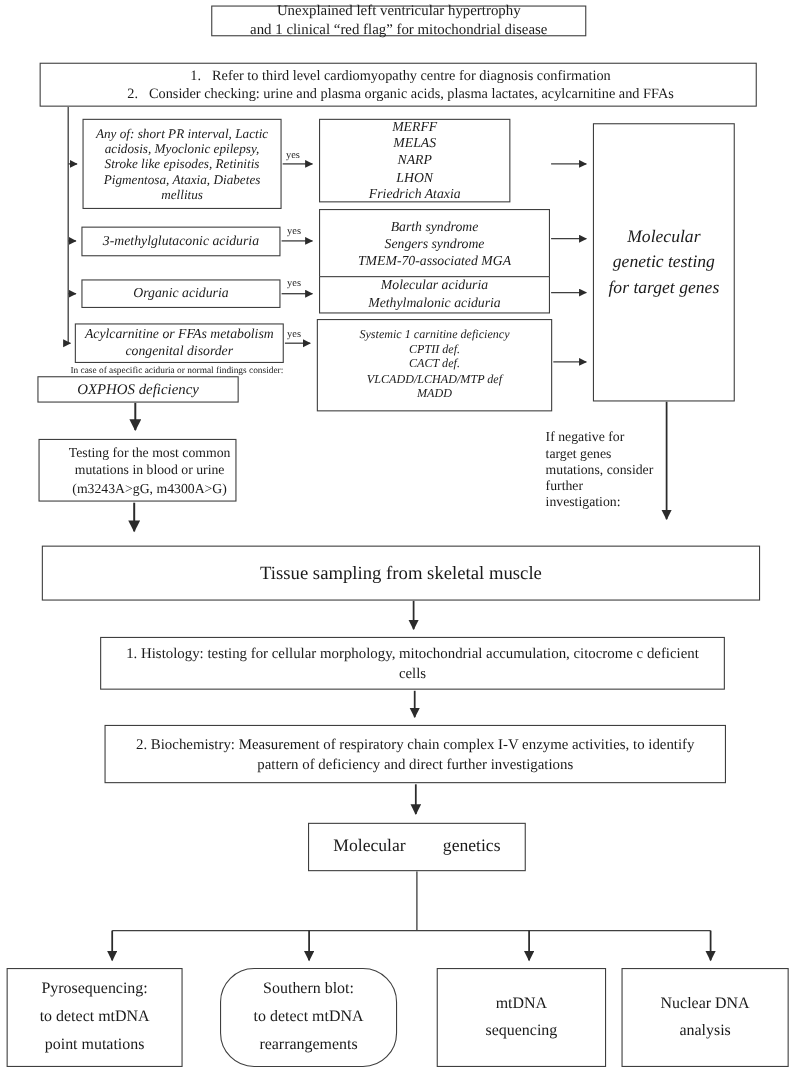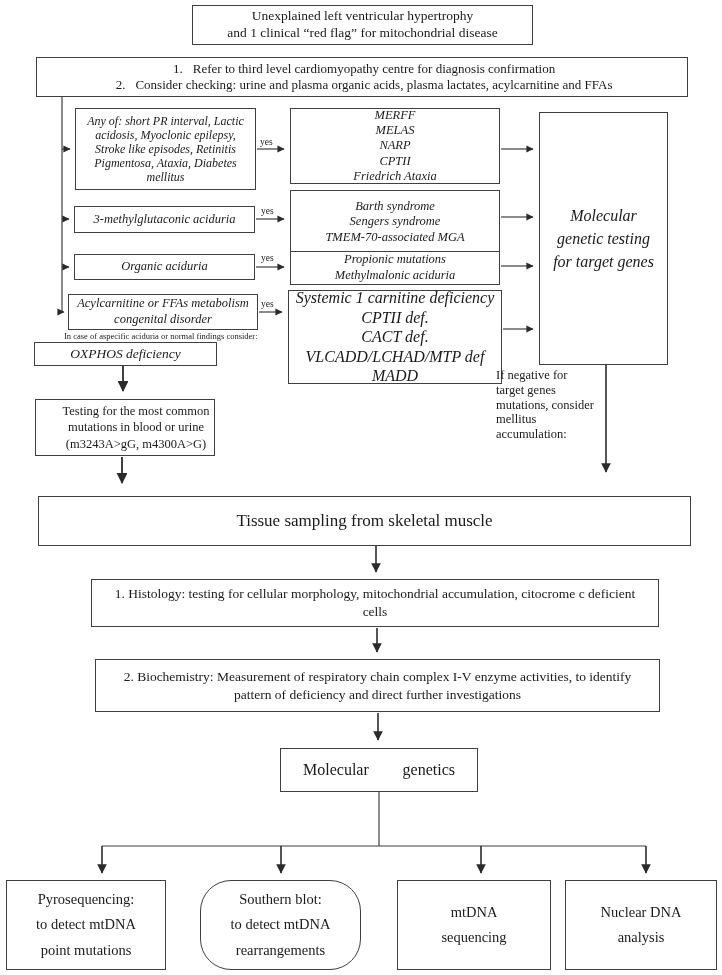--- a/index.html
+++ b/index.html
@@ -9,46 +9,46 @@
     overflow:hidden;
   }
   .box{
     position:absolute;border:1px solid #3f3f3f;background:#ffffff;
     display:flex;flex-direction:column;align-items:center;justify-content:center;
     text-align:center;box-sizing:border-box;line-height:1.25;
   }
   .italic{font-style:italic;}
   svg.wires{position:absolute;left:0;top:0;pointer-events:none;}
 
-  #top-box{left:192px;top:5px;width:341px;height:40px;border-width:1.5px;font-size:13.5px;}
+  #top-box{left:192px;top:5px;width:341px;height:28px;border-width:1.5px;font-size:13.5px;}
   #referral-box{left:36px;top:57px;width:652px;height:40px;font-size:13px;}
   .ref-line{display:flex;gap:10px;justify-content:center;}
   .ref-num{min-width:14px;text-align:right;}
 
   #screen1{left:75px;top:108px;width:181px;height:82px;font-size:12px;line-height:1.18;padding:2px 6px;}
   #screen2{left:74px;top:206px;width:181px;height:27px;font-size:12.5px;}
   #screen3{left:74px;top:254px;width:181px;height:26px;font-size:12.5px;}
   #screen4{left:68px;top:294px;width:190px;height:36px;font-size:12.5px;line-height:1.25;justify-content:center;}
 
-  #disease1{left:290px;top:108px;width:210px;height:76px;font-size:12.5px;line-height:1.22;}
+  #disease1{left:290px;top:108px;width:174px;height:76px;font-size:12.5px;line-height:1.22;}
   #disease2{left:290px;top:190px;width:210px;height:64px;font-size:12.5px;line-height:1.25;}
   #disease3{left:290px;top:251px;width:210px;height:34px;font-size:12.5px;line-height:1.25;}
-  #disease4{left:288px;top:290px;width:214px;height:94px;font-size:16px;line-height:1.22;}
+  #disease4{left:288px;top:290px;width:214px;height:84px;font-size:11px;line-height:1.22;}
 
   .yes-label{position:absolute;font-size:9.5px;color:#1a1a1a;}
   #yes1{left:260px;top:137px;}
   #yes2{left:261px;top:206px;}
   #yes3{left:261px;top:253px;}
   #yes4{left:261px;top:299px;}
 
   #molecular-target{left:539px;top:112px;width:129px;height:253px;font-size:16px;line-height:1.45;}
   #aspecific-note{position:absolute;left:64px;top:331px;width:200px;font-size:8.5px;white-space:nowrap;}
   #oxphos-box{left:34px;top:342px;width:183px;height:24px;font-size:13.5px;}
   #testing-box{left:35px;top:399px;width:180px;height:57px;font-size:12.5px;line-height:1.3;padding-left:22px;}
-  #if-negative{position:absolute;left:496px;top:368px;width:120px;font-size:12.5px;line-height:1.18;text-align:left;}
+  #if-negative{position:absolute;left:496px;top:390px;width:120px;font-size:12.5px;line-height:1.18;text-align:left;}
 
   #tissue-box{left:38px;top:496px;width:653px;height:50px;font-size:17px;}
   #histology-box{left:91px;top:579px;width:568px;height:48px;font-size:13.5px;line-height:1.3;padding:0 14px;}
   #biochem-box{left:95px;top:659px;width:565px;height:53px;font-size:13.5px;line-height:1.3;padding:0 14px;}
 
   #molgen-box{left:280px;top:748px;width:198px;height:44px;font-size:16px;flex-direction:row;justify-content:space-between;padding:0 22px;}
 
   .bottom-box{font-size:14.5px;line-height:1.75;}
   #bottom1{left:6px;top:880px;width:160px;height:90px;}
   #bottom2{left:200px;top:880px;width:161px;height:90px;border-radius:31px;}
@@ -134,30 +134,30 @@
 
   <span class="yes-label" id="yes1">yes</span>
   <span class="yes-label" id="yes2">yes</span>
   <span class="yes-label" id="yes3">yes</span>
   <span class="yes-label" id="yes4">yes</span>
 
   <div class="box italic" id="disease1">
     <div>MERFF</div>
     <div>MELAS</div>
     <div>NARP</div>
-    <div>CPTII</div>
+    <div>LHON</div>
     <div>Friedrich Ataxia</div>
   </div>
   <div class="box italic" id="disease2">
     <div>Barth syndrome</div>
     <div>Sengers syndrome</div>
     <div>TMEM-70-associated MGA</div>
   </div>
   <div class="box italic" id="disease3">
-    <div>Propionic mutations</div>
+    <div>Molecular aciduria</div>
     <div>Methylmalonic aciduria</div>
   </div>
   <div class="box italic" id="disease4">
     <div>Systemic 1 carnitine deficiency</div>
     <div>CPTII def.</div>
     <div>CACT def.</div>
     <div>VLCADD/LCHAD/MTP def</div>
     <div>MADD</div>
   </div>
 
@@ -175,22 +175,22 @@
   <div class="box" id="testing-box">
     <div>Testing for the most common</div>
     <div>mutations in blood or urine</div>
     <div>(m3243A&gt;gG, m4300A&gt;G)</div>
   </div>
 
   <div id="if-negative">
     <div>If negative for</div>
     <div>target genes</div>
     <div>mutations, consider</div>
-    <div>mellitus</div>
-    <div>accumulation:</div>
+    <div>further</div>
+    <div>investigation:</div>
   </div>
 
   <div class="box" id="tissue-box">
     <div>Tissue sampling from skeletal muscle</div>
   </div>
 
   <div class="box" id="histology-box">
     <div>1. Histology: testing for cellular morphology, mitochondrial accumulation, citocrome c deficient cells</div>
   </div>
 

